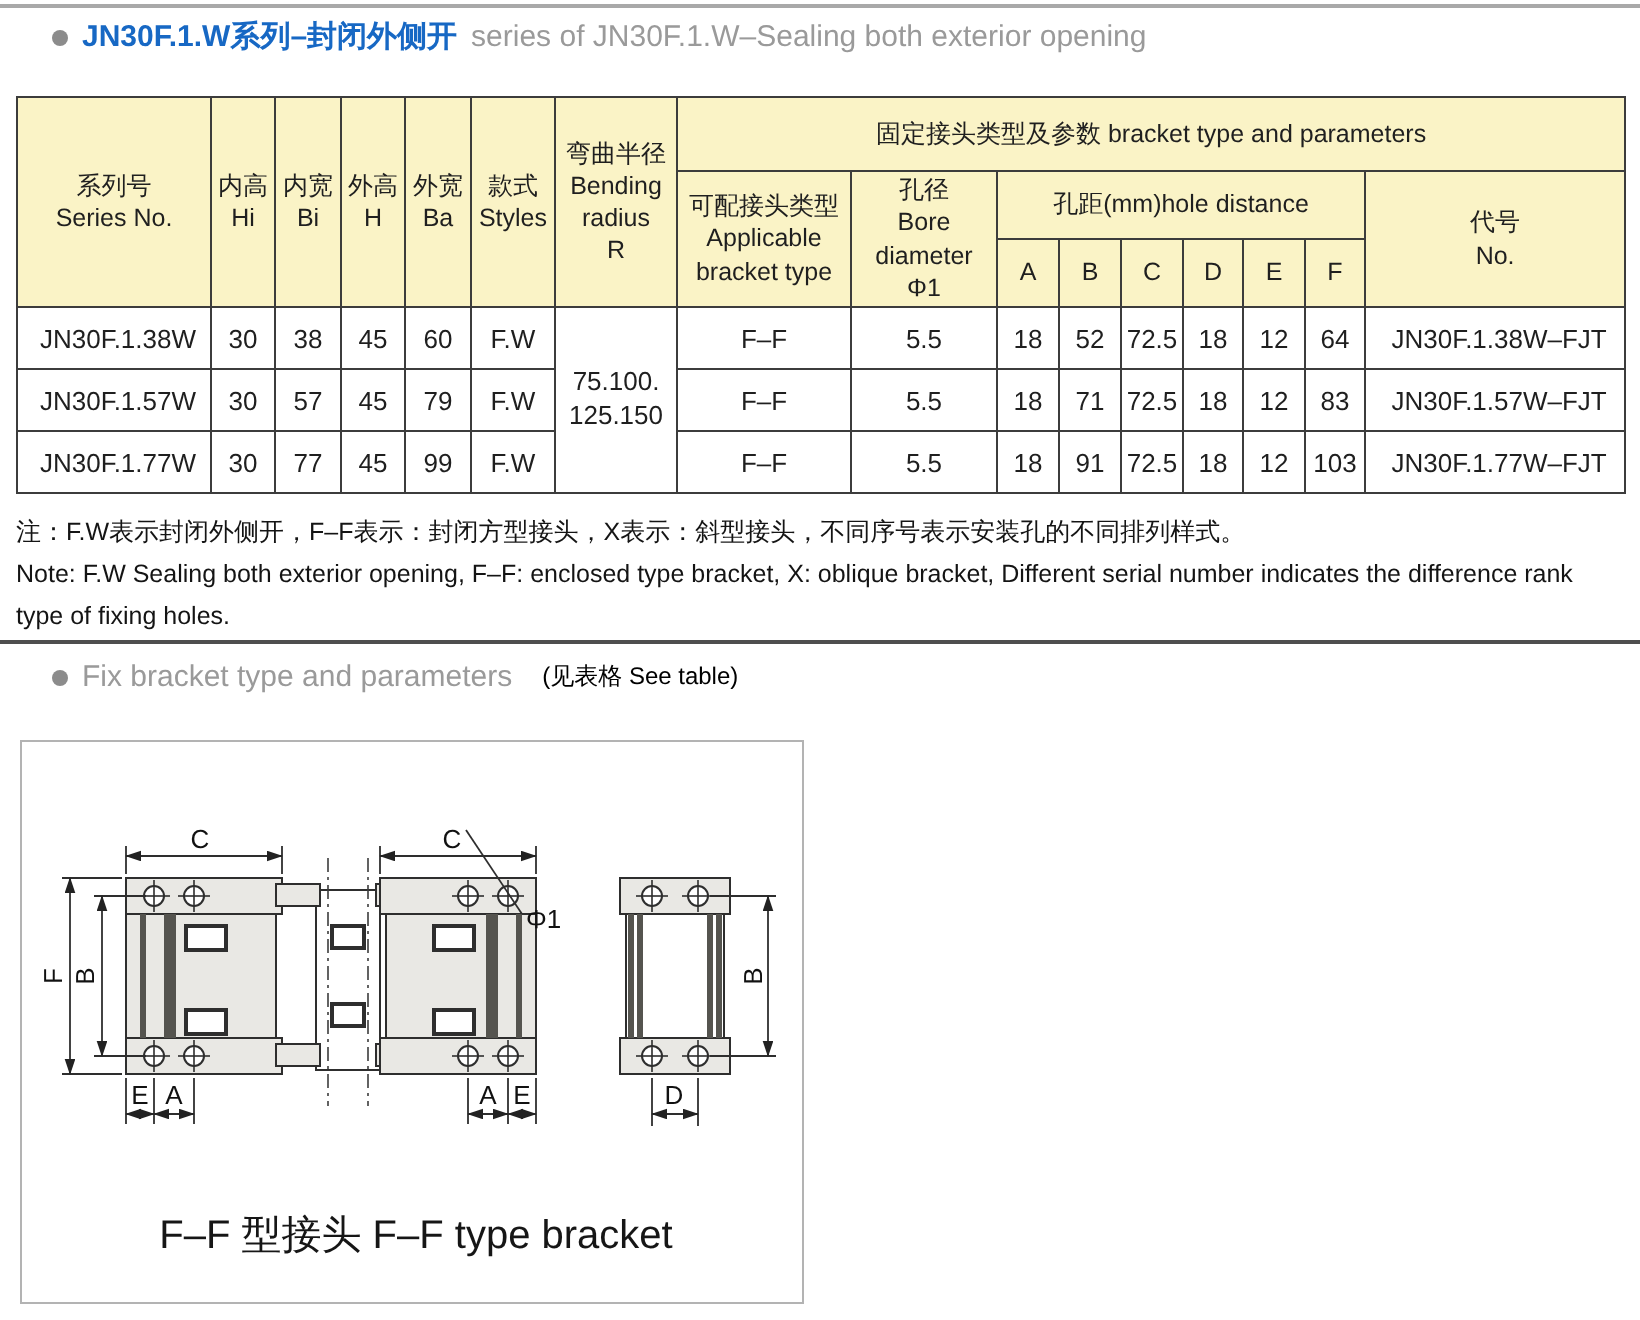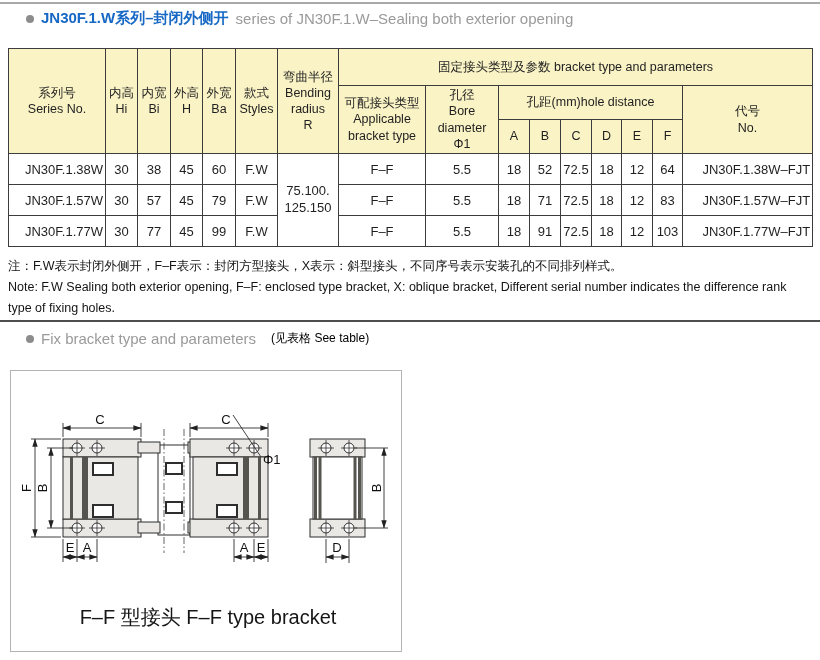--- a/index.html
+++ b/index.html
@@ -12,21 +12,21 @@
   .sec2 { top:330px; }
   .bullet { width:8px; height:8px; border-radius:50%; background:#8c8c8c; flex:0 0 auto; }
   .zh-title { color:#1768c4; font-weight:bold; font-size:15px; }
   .en-title { color:#9a9a9a; font-size:15px; }
   .hint { color:#000000; font-size:12px; margin-left:8px; }
 
   table.spec { position:absolute; left:8px; top:48px; width:804px; border-collapse:collapse; table-layout:fixed; }
   table.spec th, table.spec td { border:1px solid #3c3c3c; padding:1px 2px; color:#1f1f1f; vertical-align:middle; }
   table.spec th { background:#faf3c6; font-weight:normal; font-size:12.5px; text-align:center; white-space:pre-line; line-height:1.3; }
   table.spec td { background:#ffffff; font-size:13px; text-align:center; }
-  table.spec td.left { text-align:right; padding-left:6px;margin-left:45px; }
+  table.spec td.left { text-align:center; padding-left:6px;margin-left:45px; }
   table.spec td.pre { white-space:pre-line; line-height:1.3; }
 
   .notes { position:absolute; left:8px; top:256px; width:810px; font-size:12.5px; color:#141414; line-height:21px; }
   .notes div { white-space:nowrap; }
   .divider2 { position:absolute; top:320px; left:0; width:820px; height:2px; background:#4e4e4e; }
 
   .diagram-box { position:absolute; left:10px; top:370px; width:392px; height:282px; border:1px solid #b3b3b3; background:#fff; }
 
   .part { fill:#e9e8e4; stroke:#2e2e2e; stroke-width:1; }
   .whitep { fill:#ffffff; stroke:#2e2e2e; stroke-width:1; }

